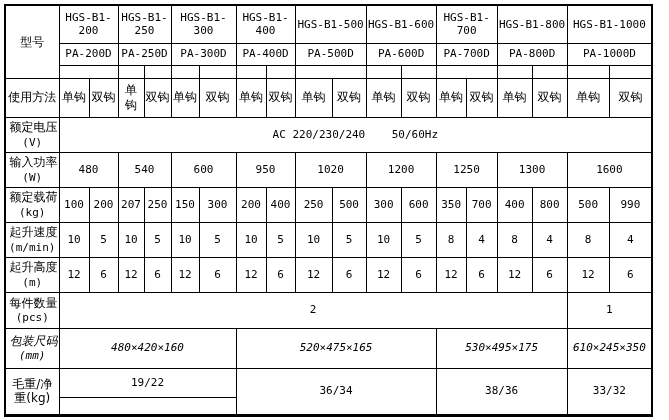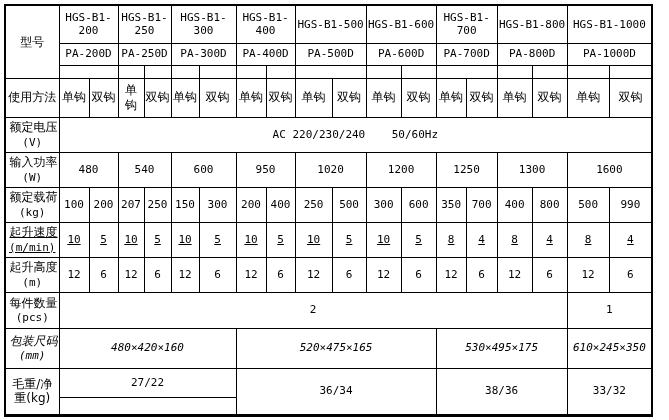--- a/index.html
+++ b/index.html
@@ -46,21 +46,21 @@
   .lbl { display: block; text-align: right; }
   td.labelcell { line-height: 1.3; }
   td.pre { white-space: pre; }
   tr.r-model   { height: 38px; }
   tr.r-pa      { height: 22px; }
   tr.r-gap     { height: 13px; }
   tr.r-usage   { height: 39px; }
   tr.r-volt    { height: 35px; }
   tr.r-power   { height: 35px; padding-left: 24px; }
   tr.r-load    { height: 35px; }
-  tr.r-speed   { height: 35px; text-decoration: underline; }
+  tr.r-speed   { height: 35px; }
   tr.r-height  { height: 35px; padding-left: 32px; }
   tr.r-qty     { height: 36px; }
   tr.r-pack    { height: 40px; font-style: italic; }
   tr.r-weight1 { height: 29px; margin-left: 28px; }
   tr.r-weight2 { height: 18px; }
 </style>
 </head>
 <body>
 
 <div class="page">
@@ -267,21 +267,21 @@
         <span class="unit">(mm)</span>
       </td>
       <td colspan="6">480×420×160</td>
       <td colspan="6">520×475×165</td>
       <td colspan="4">530×495×175</td>
       <td colspan="2">610×245×350</td>
     </tr>
 
     <tr class="r-weight1">
       <td rowspan="2" class="zh labelcell">毛重/净重(kg)</td>
-      <td colspan="6">27/22</td>
+      <td colspan="6">19/22</td>
       <td colspan="6" rowspan="2">36/34</td>
       <td colspan="4" rowspan="2">38/36</td>
       <td colspan="2" rowspan="2">33/32</td>
     </tr>
     <tr class="r-weight2">
       <td colspan="6"></td>
     </tr>
   </tbody>
     </table>
 </div>

